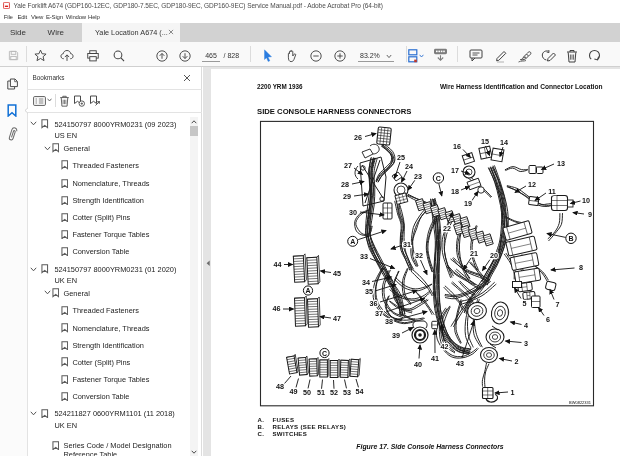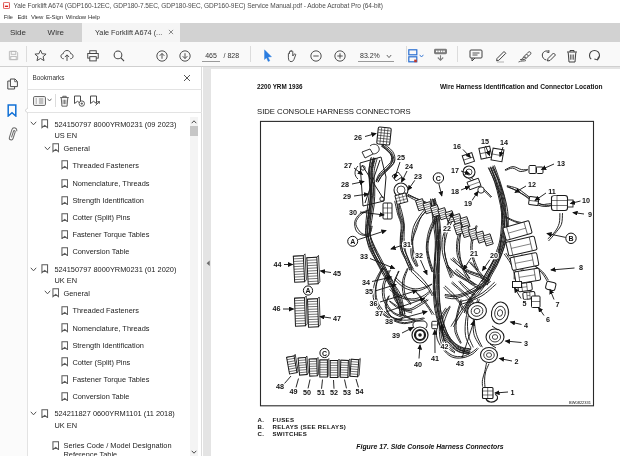--- a/index.html
+++ b/index.html
@@ -24,21 +24,21 @@
 <div class="abs" style="left:31px;top:13.5px;font-size:6px;letter-spacing:-0.2px;color:#333">View</div>
 <div class="abs" style="left:46px;top:13.5px;font-size:6px;letter-spacing:-0.2px;color:#333">E-Sign</div>
 <div class="abs" style="left:65.8px;top:13.5px;font-size:6px;letter-spacing:-0.2px;color:#333">Window</div>
 <div class="abs" style="left:88.1px;top:13.5px;font-size:6px;letter-spacing:-0.2px;color:#333">Help</div>
 
 <div class="abs" style="left:0;top:22.5px;width:620px;height:19px;background:#d2d2d2"></div>
 <div class="abs" style="left:82px;top:22.5px;width:98px;height:19px;background:#f5f5f5"></div>
 
 <div class="abs" style="left:10px;top:28px;font-size:8px;color:#333">Side</div>
 <div class="abs" style="left:47.6px;top:28px;font-size:8px;color:#333">Wire</div>
-<div class="abs" style="left:95px;top:28.3px;font-size:7.3px;color:#333;white-space:nowrap">Yale Forklift A674 (...</div>
+<div class="abs" style="left:95px;top:28.3px;font-size:7.3px;color:#333;white-space:nowrap">Yale Location A674 (...</div>
 <svg class="ico" style="left:167.5px;top:29px" width="6" height="6" viewBox="0 0 8 8">
     <path d="M1.2 1.2 L6.8 6.8 M6.8 1.2 L1.2 6.8" stroke="#555" stroke-width="0.9"></path>
   </svg>
 
 <div class="abs" style="left:0;top:41.5px;width:620px;height:25px;background:#f9f9f9;border-bottom:1px solid #d0d0d0"></div>
 
 <svg class="ico" style="left:8px;top:50px" width="11" height="11" viewBox="0 0 12 12">
   <path d="M1.5 1.5 h7.5 l1.5 1.5 v7.5 h-9 z" fill="none" stroke="#b9b9b9" stroke-width="1"></path>
   <rect x="3.5" y="1.5" width="5" height="3.2" fill="none" stroke="#b9b9b9" stroke-width="1"></rect>
   <rect x="3" y="7" width="6" height="3.5" fill="none" stroke="#b9b9b9" stroke-width="1"></rect>
@@ -308,21 +308,21 @@
   </svg>
 
 <div class="abs" style="left:202.5px;top:66.5px;width:417.5px;height:390px;background:#e4e4e4"></div>
 <div class="abs" style="left:211px;top:69px;width:409px;height:387px;background:#fff"></div>
 <svg class="ico" style="left:206px;top:260px" width="4" height="6.5" viewBox="0 0 4 6.5">
     <path d="M3.7 0.4 L0.6 3.25 L3.7 6.1 Z" fill="#6b6b6b"></path>
   </svg>
 
 <div class="abs" style="left:257px;top:82.7px;font-size:6.3px;font-weight:bold;color:#111;white-space:nowrap">2200 YRM 1936</div>
 <div class="abs" style="left:402.5px;top:82.5px;width:200px;font-size:6.6px;font-weight:bold;color:#111;text-align:right;white-space:nowrap">Wire Harness Identification and Connector Location</div>
-<div class="abs" style="left:257px;top:107.2px;font-size:7.7px;font-weight:normal;color:#111;white-space:nowrap">SIDE CONSOLE HARNESS CONNECTORS</div>
+<div class="abs" style="left:257px;top:107.2px;font-size:7.7px;font-weight:bold;color:#111;white-space:nowrap">SIDE CONSOLE HARNESS CONNECTORS</div>
 
 <svg class="ico" style="left:255px;top:118px" width="345" height="292" viewBox="255 118 345 292">
 <defs>
       <marker id="ah" markerWidth="6" markerHeight="5" refX="4.6" refY="2.5" orient="auto" markerUnits="userSpaceOnUse">
         <path d="M0,0 L5.5,2.5 L0,5 Z" fill="#111"></path>
       </marker>
     </defs>
 <rect x="260.5" y="121.4" width="333" height="284.4" fill="#fff" stroke="#2a2a2a" stroke-width="1.1"></rect>
 <path d="M382.9,143.2 C384.5,144.6 390.6,148.5 392.6,151.4 C394.6,154.4 395.4,158.2 394.7,161.1 C394.1,164.1 390.8,166.6 388.7,169.1 C386.5,171.6 383.5,173.8 381.7,176.0 C379.9,178.1 378.5,181.2 377.9,182.3" fill="none" stroke="#1b1b1b" stroke-width="0.95"></path>
 <path d="M382.5,144.8 C383.9,146.0 389.2,149.3 391.2,152.1 C393.1,155.0 394.4,159.1 394.0,161.8 C393.6,164.5 390.7,166.2 388.8,168.4 C386.8,170.6 384.1,172.6 382.3,174.9 C380.6,177.2 378.9,180.9 378.2,182.1" fill="none" stroke="#1b1b1b" stroke-width="0.95"></path>

